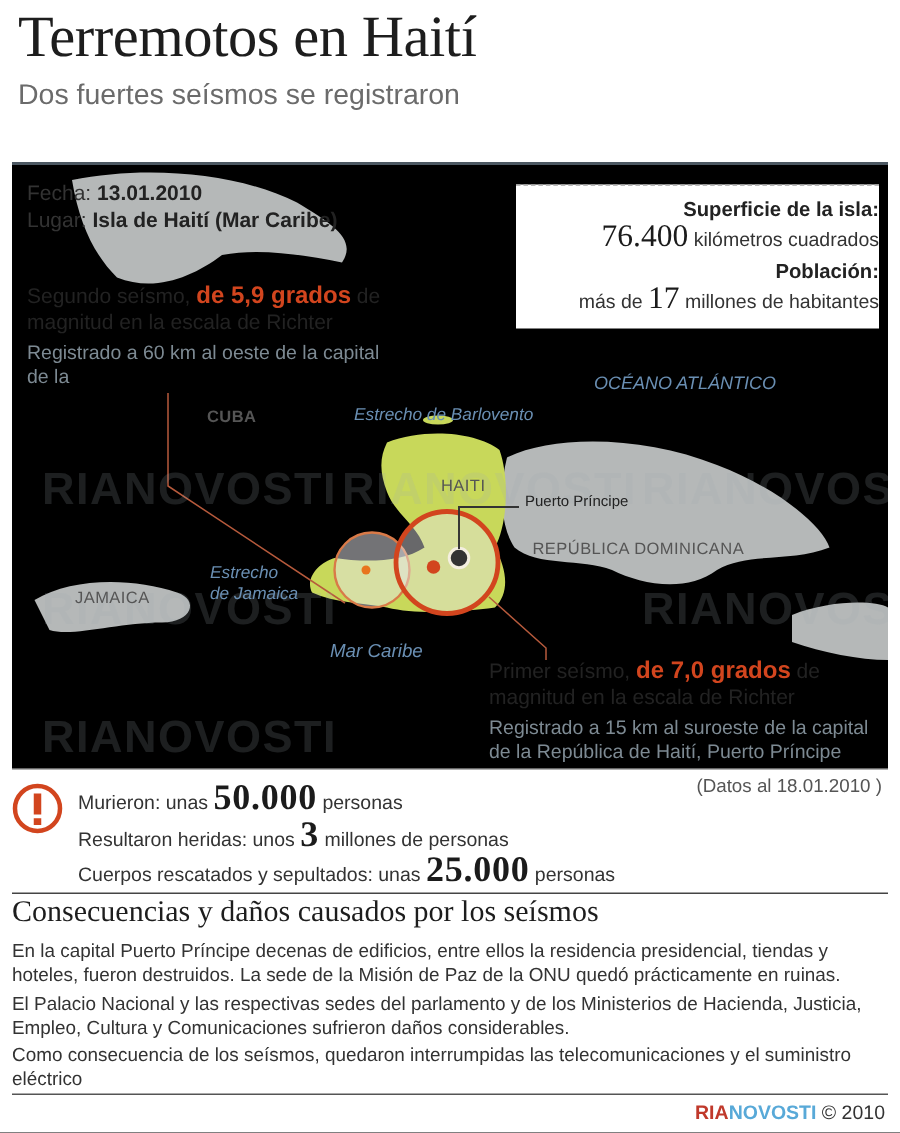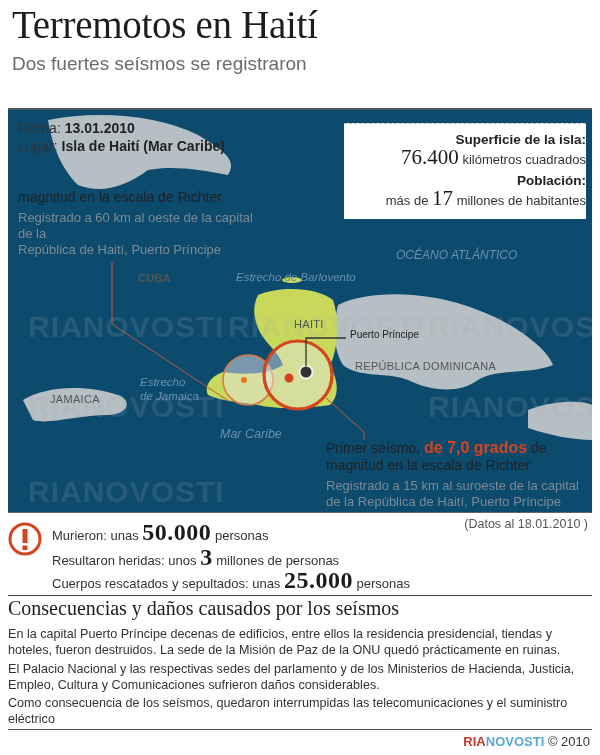--- a/index.html
+++ b/index.html
@@ -14,21 +14,21 @@
     left: 12px; top: 2px; font-family: "Liberation Serif", "DejaVu Serif", serif;
     font-size: 39px; color: #1d1d1d; letter-spacing: -0.3px; white-space: nowrap;
   }
   .subtitle {
     left: 12px; top: 52px; width: 360px; font-size: 19px; line-height: 23px; color: #6b6b6b;
   }
   .rule { left: 8px; width: 584px; height: 2px; background: #4c5862; }
 
   
   .map {
-    left: 8px; top: 110px; width: 584px; height: 402px; background: #0c4a6e; overflow: hidden;
+    left: 8px; top: 110px; width: 584px; height: 402px; background: #000000; overflow: hidden;
   }
   .map svg { position: absolute; left: 0; top: 0; }
 
   .fact { font-size: 14px; line-height: 19px; color: #333; }
   .fact b { color: #222; }
 
   .infobox {
     left: 344px; top: 123px; width: 242px; height: 96px; background: #ffffff;
     border-top: 1px dashed #b8b8b8; padding: 8px 0 0 10px; box-sizing: border-box; text-align: right;
   }
@@ -117,23 +117,25 @@
   <div class="line" style="margin-top:-2px;">
     <span class="big">76.400</span><span> kilómetros cuadrados</span>
   </div>
   <div class="lbl" style="margin-top:3px;">Población:</div>
   <div class="line" style="margin-top:-2px;">
     <span>más de </span><span class="big">17</span><span> millones de habitantes</span>
   </div>
 </div>
 
 <div class="abs" style="left:18px; top:189px; width:250px;">
+  <div class="quake-head">
+    <span>Segundo seísmo, </span><span class="mag">de 5,9 grados</span><span> de</span>
+  </div>
   <div class="quake-head">magnitud en la escala de Richter</div>
   <div class="quake-sub" style="margin-top:4px;">Registrado a 60 km al oeste de la capital de la</div>
-  <div class="quake-sub">República de Haití, Puerto Príncipe</div>
 </div>
 
 <div class="abs maplabel" style="left:138px; top:272px;font-weight:bold;">CUBA</div>
 <div class="abs maplabel" style="left:294px; top:318px;">HAITI</div>
 <div class="abs" style="left:350px; top:329px; font-size:10px; color:#222;">Puerto Príncipe</div>
 <div class="abs maplabel" style="left:355px; top:360px;text-align:center;">REPÚBLICA DOMINICANA</div>
 <div class="abs maplabel" style="left:50px; top:393px;">JAMAICA</div>
 <div class="abs seatxt" style="left:396px; top:248px; font-size:12px;">OCÉANO ATLÁNTICO</div>
 <div class="abs seatxt" style="left:236px; top:271px;">Estrecho de Barlovento</div>
 <div class="abs seatxt" style="left:140px; top:376px;">Estrecho</div>

